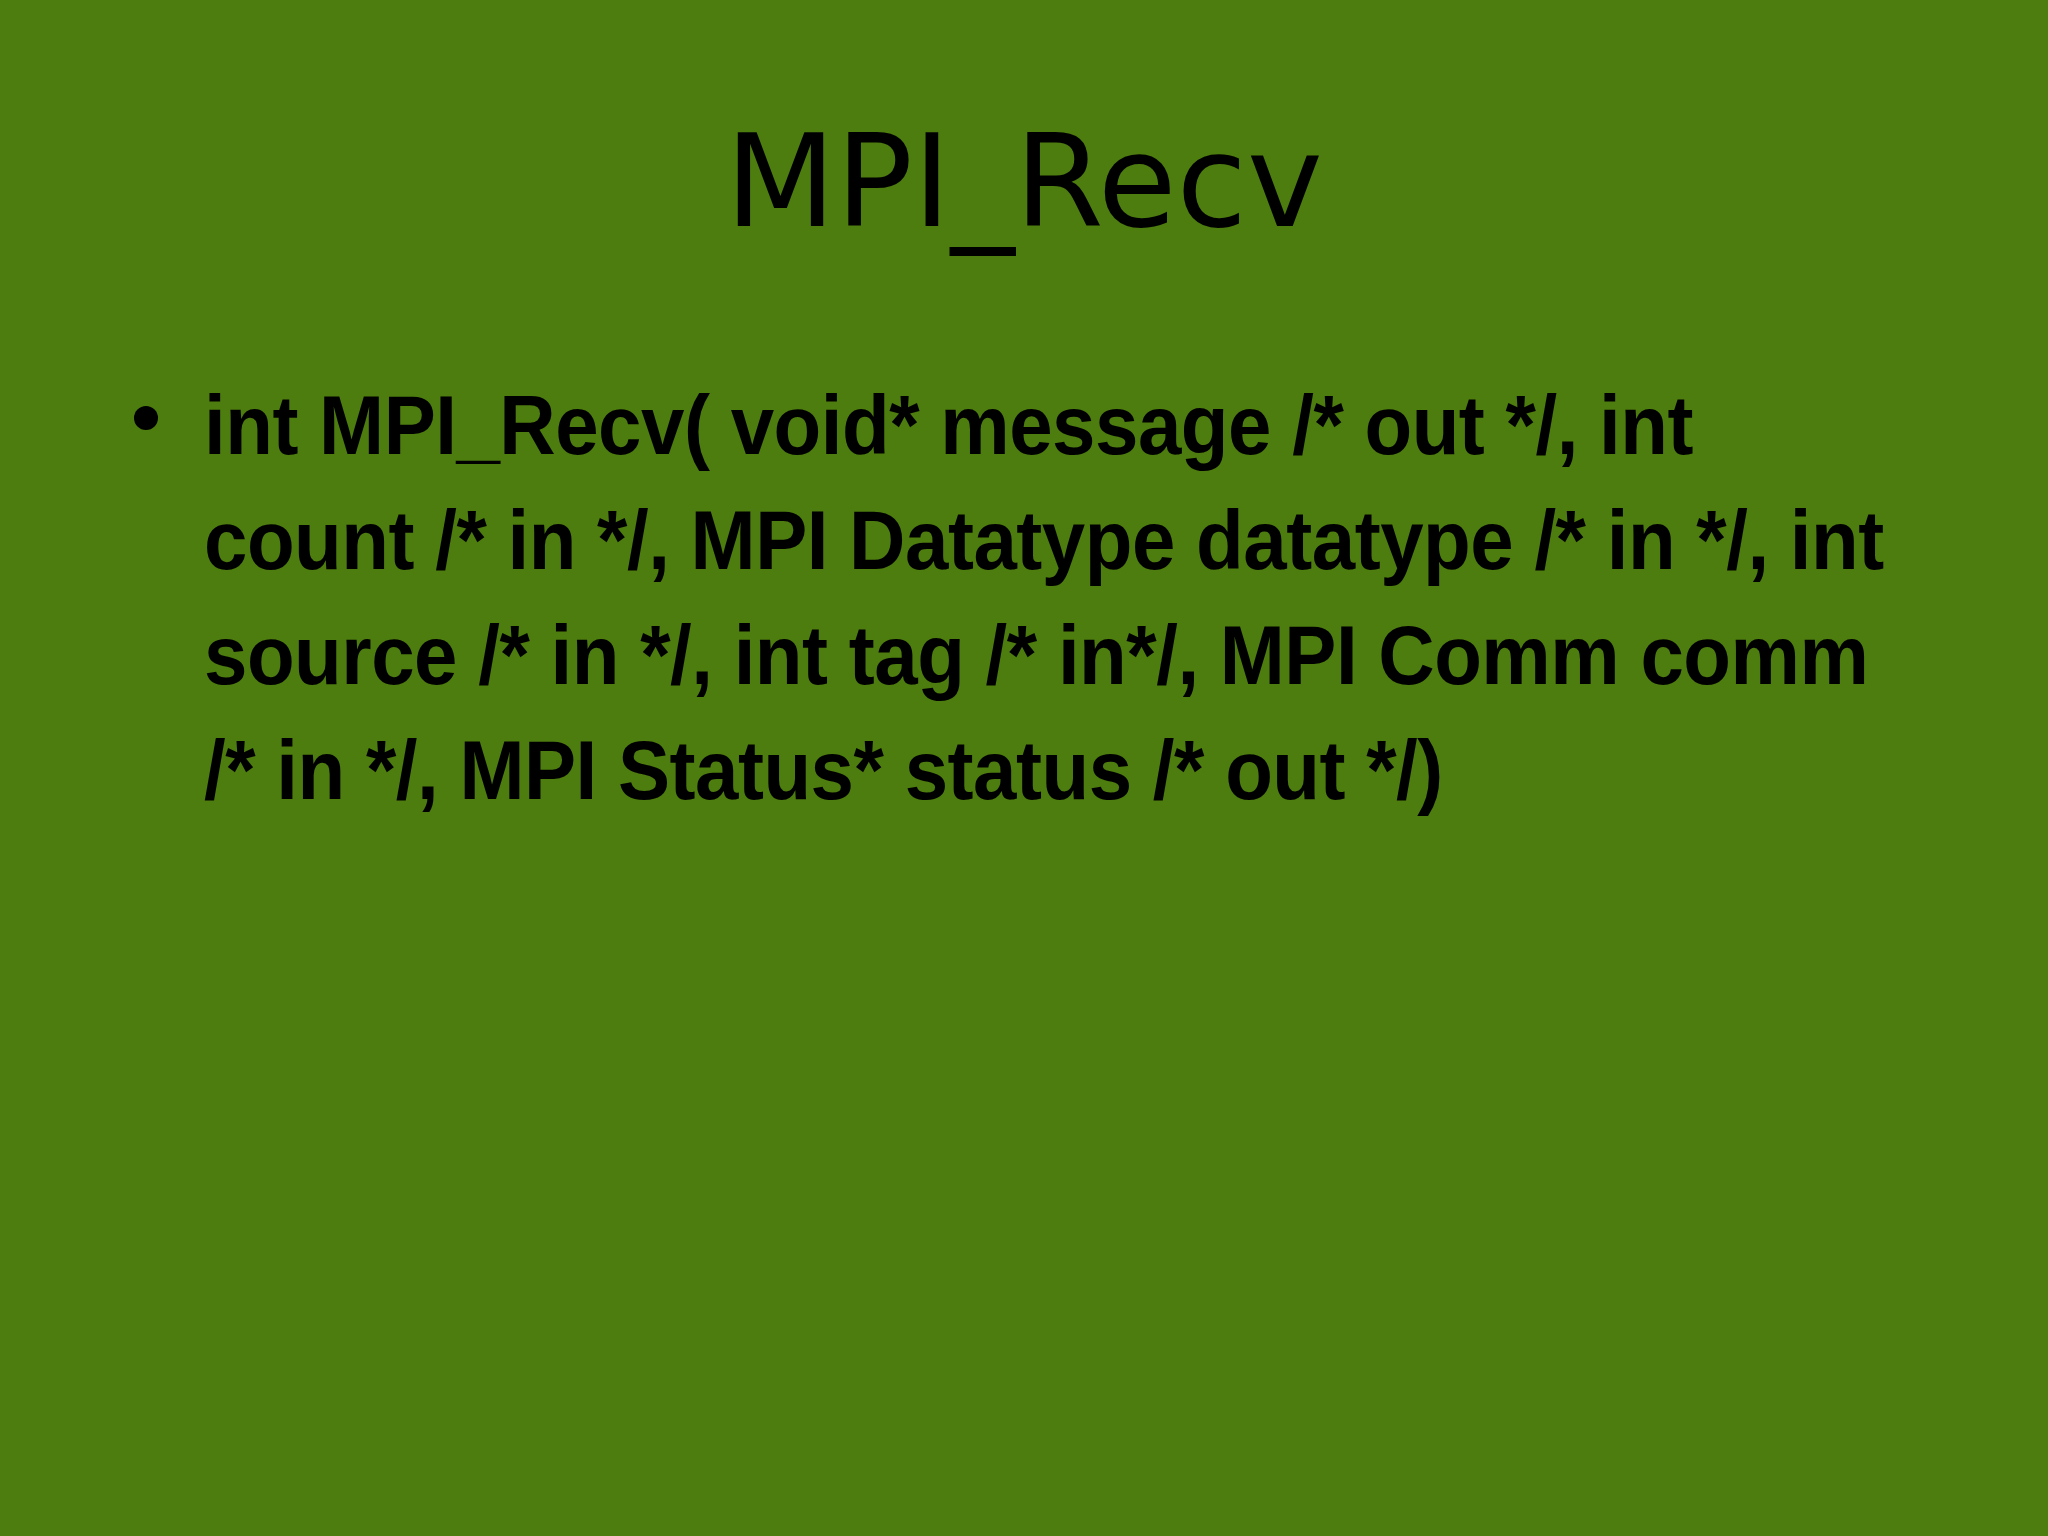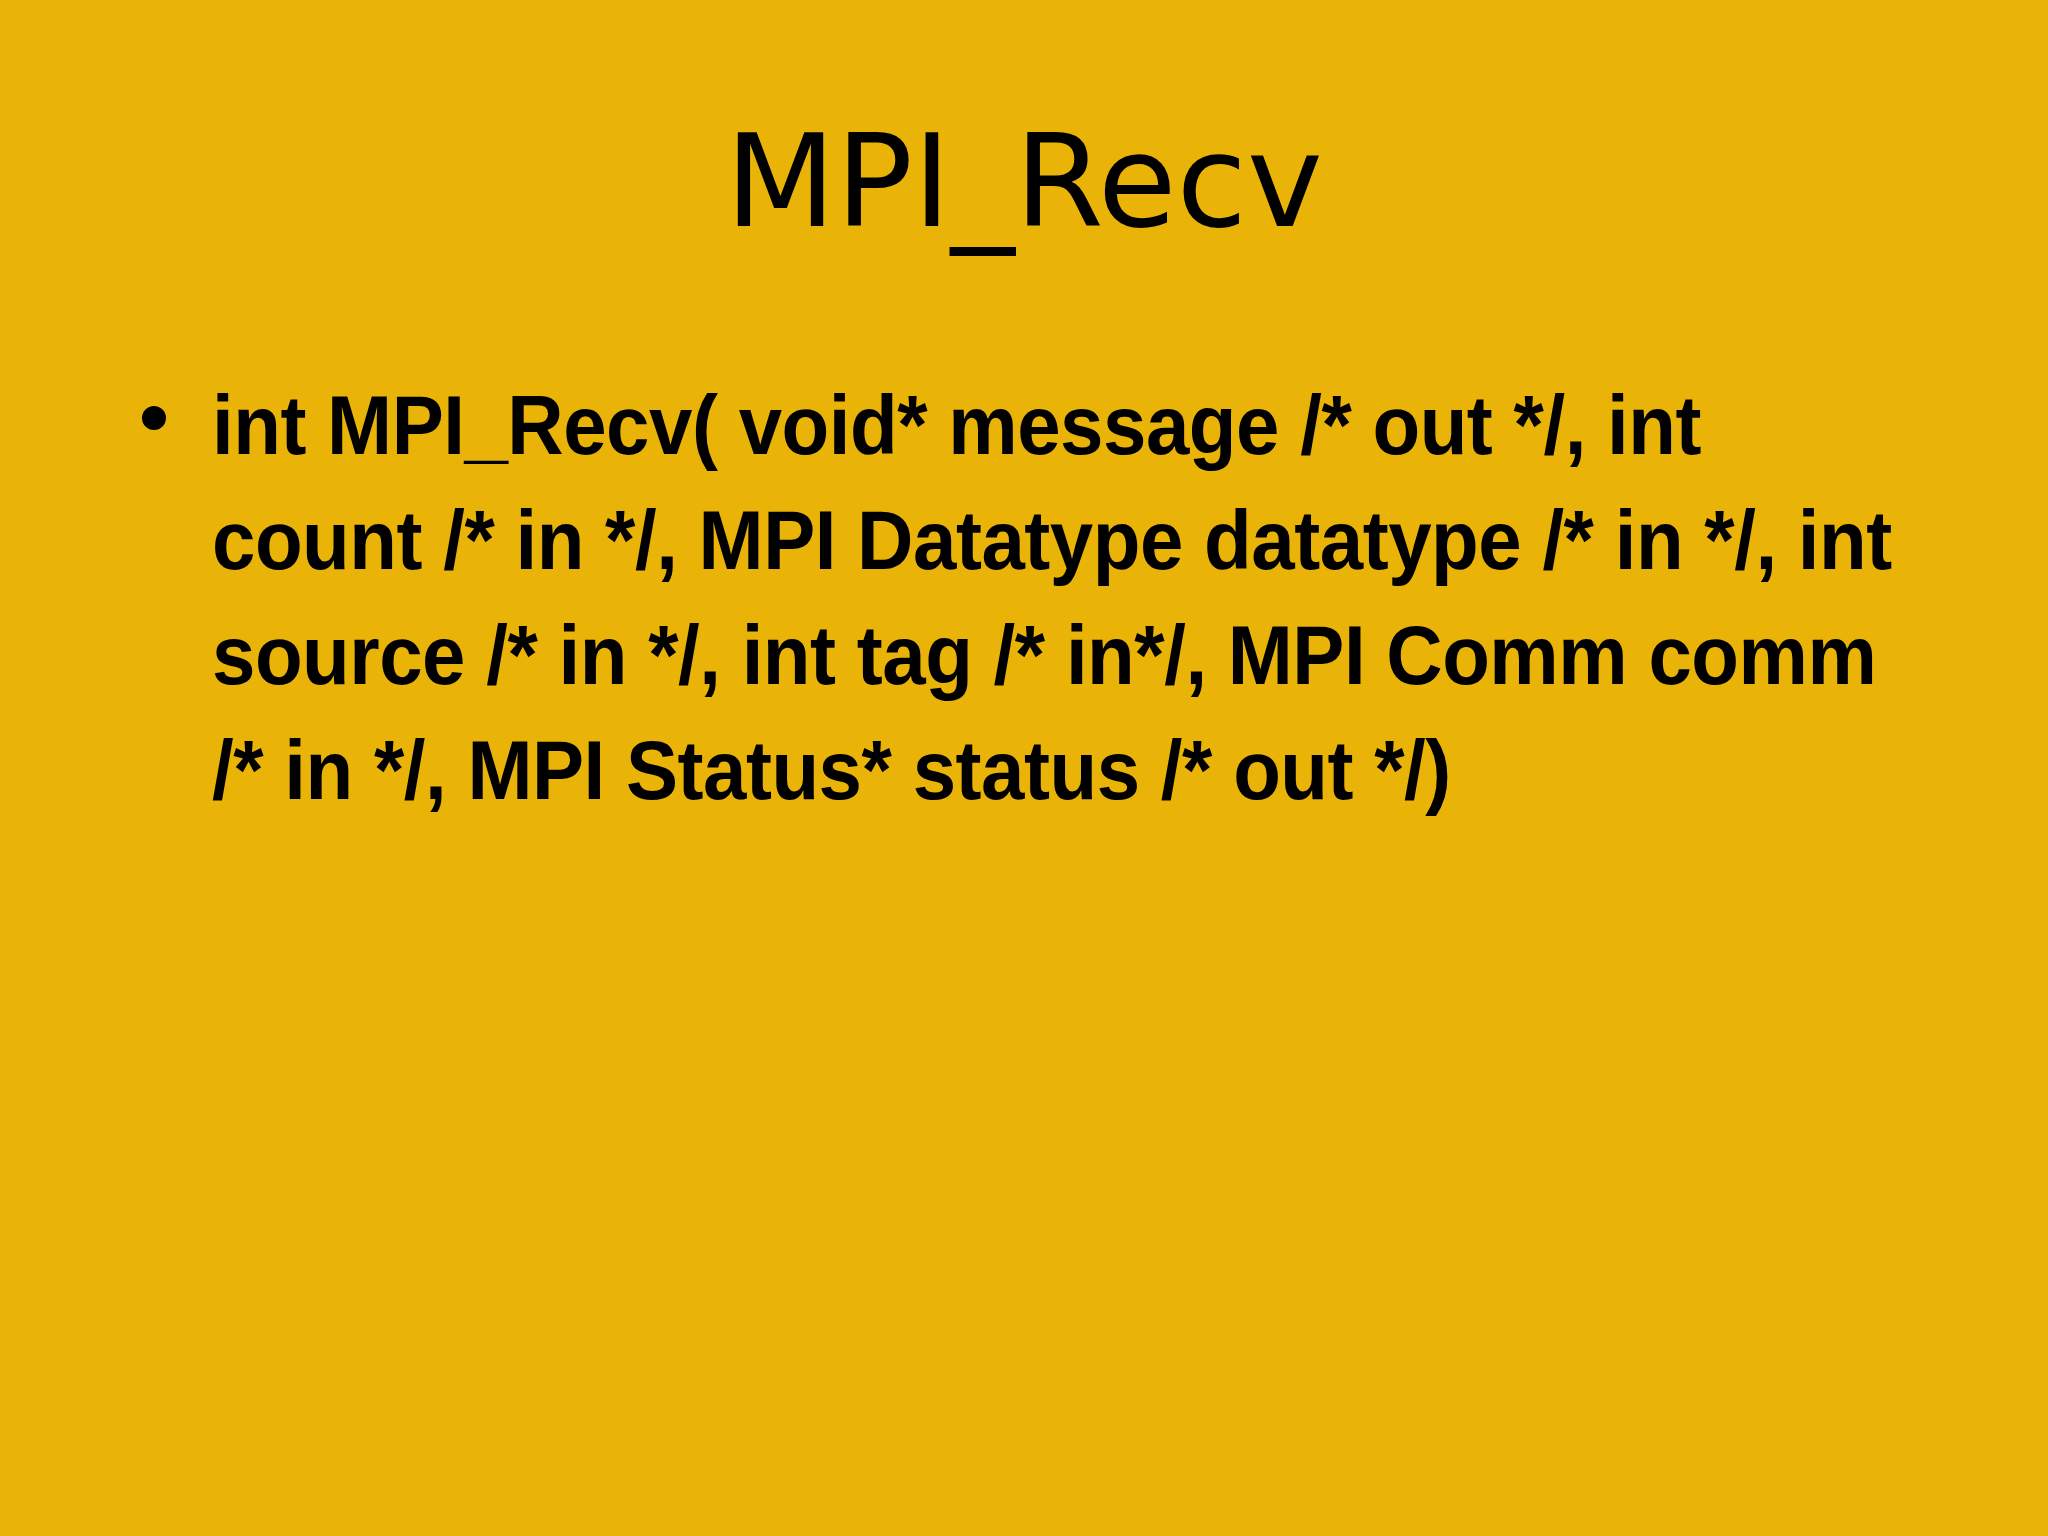--- a/index.html
+++ b/index.html
@@ -11,21 +11,21 @@
     height: 1536px;
     background: #ffffff;
     font-family: "Liberation Sans", sans-serif;
     overflow: hidden;
   }
 
   #slide {
     position: relative;
     width: 2048px;
     height: 1536px;
-    background: #eab308;
+    background: #4d7c0f;
     box-sizing: border-box;
   }
 
   
   #slide-title {
     position: absolute;
     left: 0;
     top: 118px;
     width: 2048px;
     text-align: center;
@@ -34,21 +34,21 @@
     font-size: 128px;
     line-height: 1.0;
     color: #000000;
     letter-spacing: 0px;
     white-space: nowrap;
   }
 
   
   #body-block {
     position: absolute;
-    left: 120px;
+    left: 112px;
     top: 368px;
     width: 1800px;
   }
 
   .bullet-item {
     position: relative;
     display: block;
     padding-left: 92px;
     margin: 0;
   }

